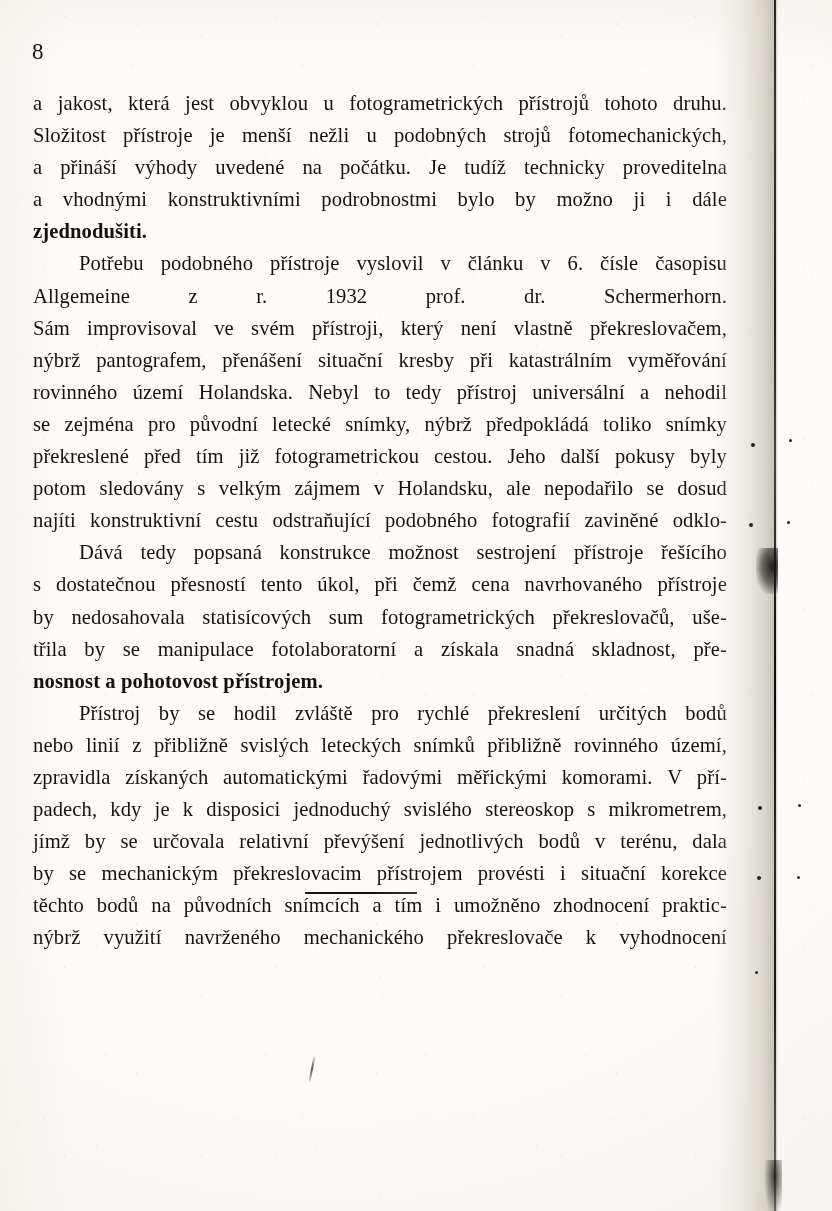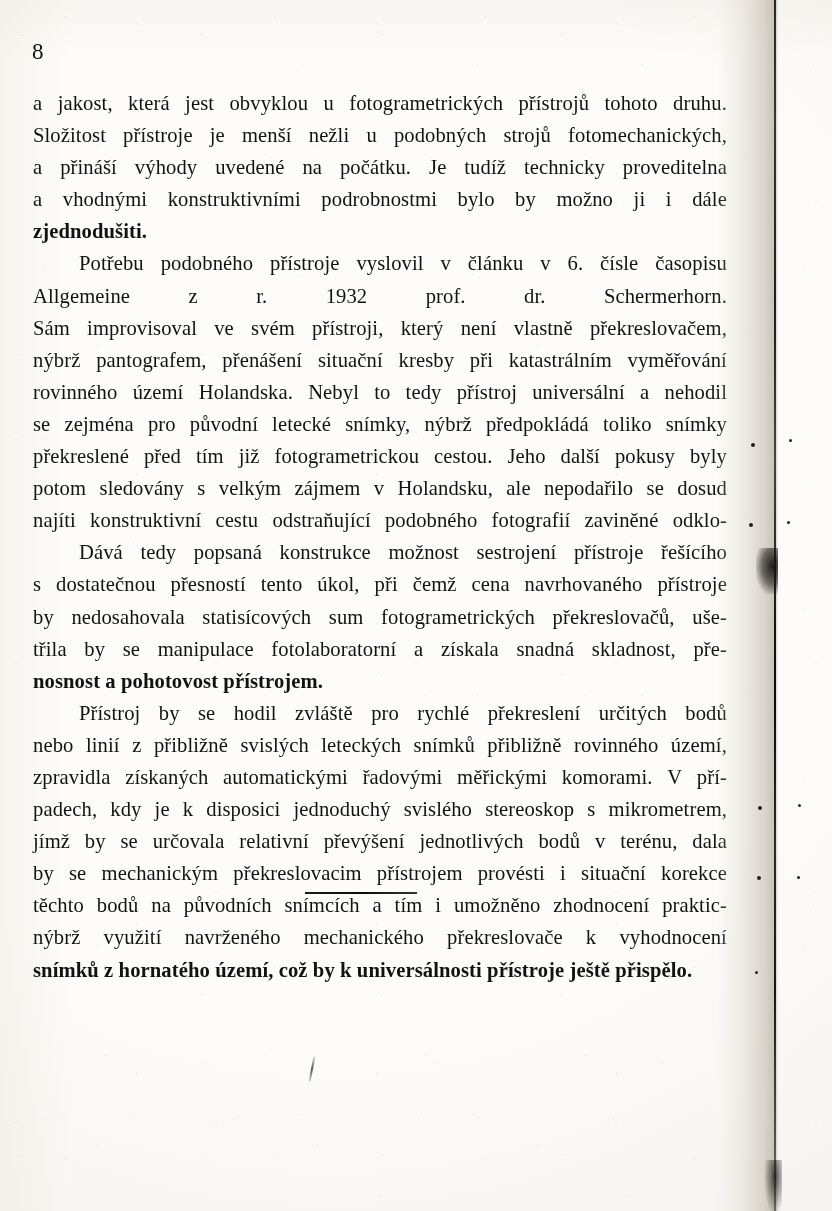--- a/index.html
+++ b/index.html
@@ -446,21 +446,20 @@
       </div>
       <div class="line just">
         <span>nýbrž</span>
         <span>využití</span>
         <span>navrženého</span>
         <span>mechanického</span>
         <span>překreslovače</span>
         <span>k</span>
         <span>vyhodnocení</span>
       </div>
-      <div class="line last">snímků z hornatého území, což by k universálnosti přístroje ještě přispělo.</div>
     </div>
 
   <div class="rule"></div>
 
   <div class="pencil-mark"></div>
 
   <div class="edge-shadow"></div>
   <div class="edge-line"></div>
   <div class="edge-blot"></div>
   <div class="edge-blot2"></div>

